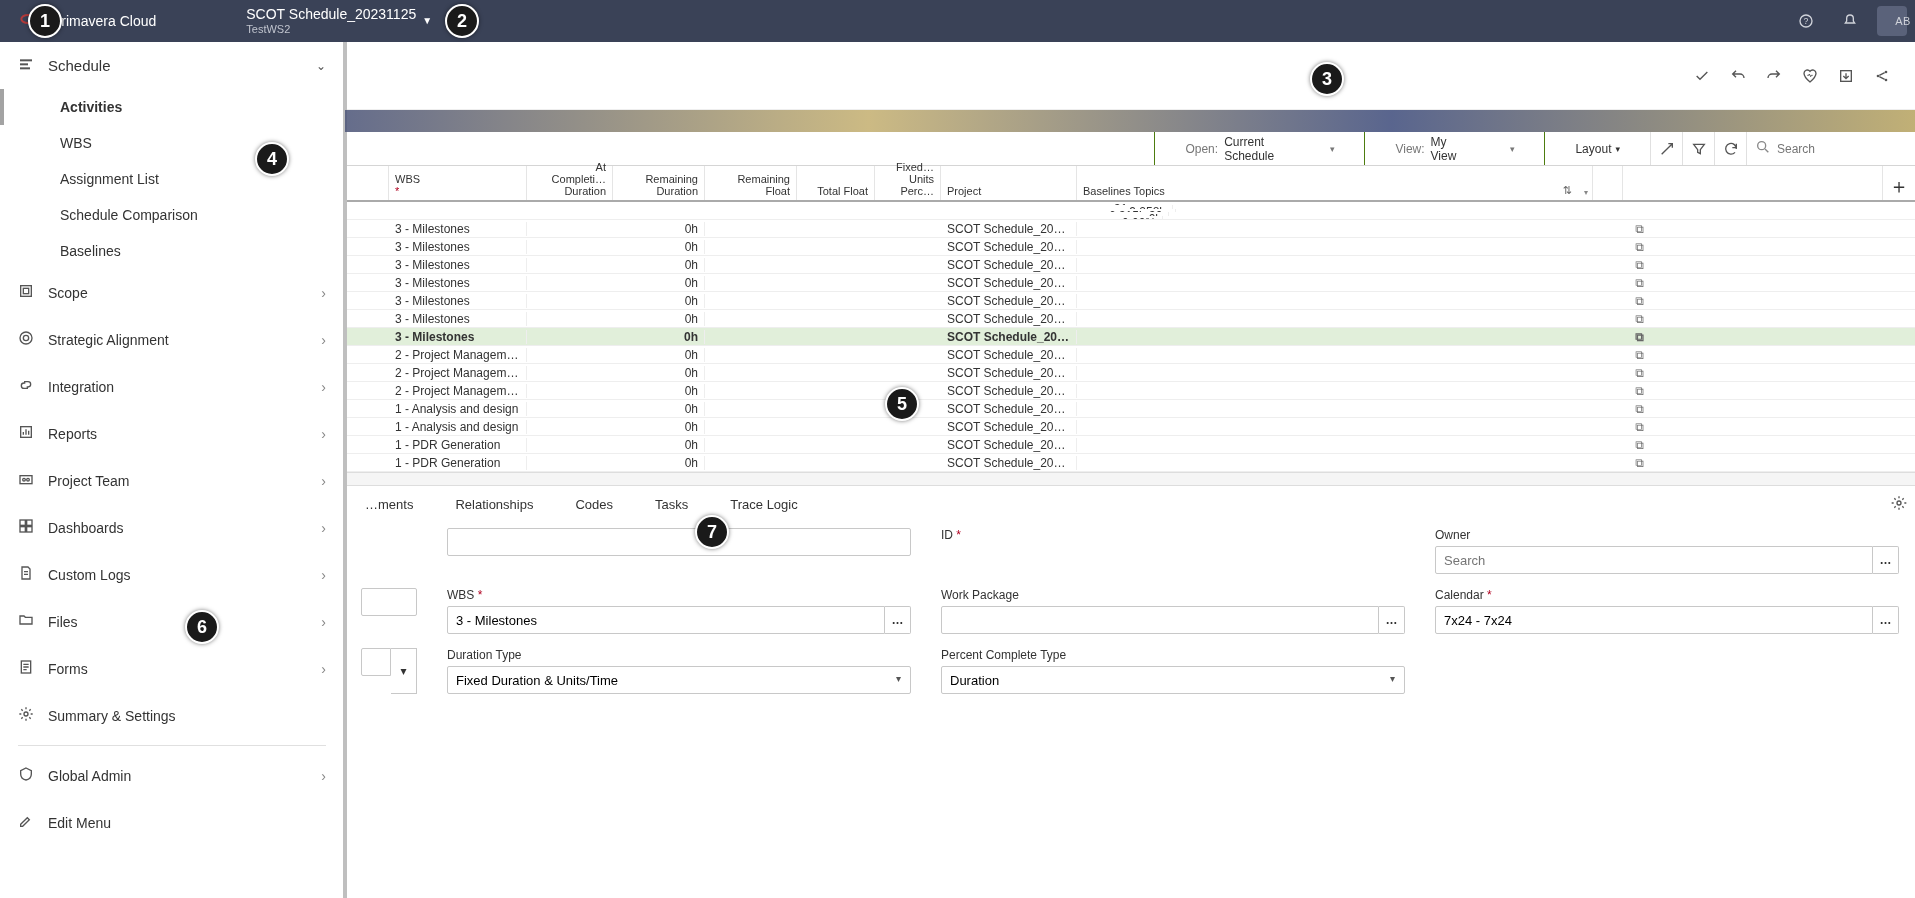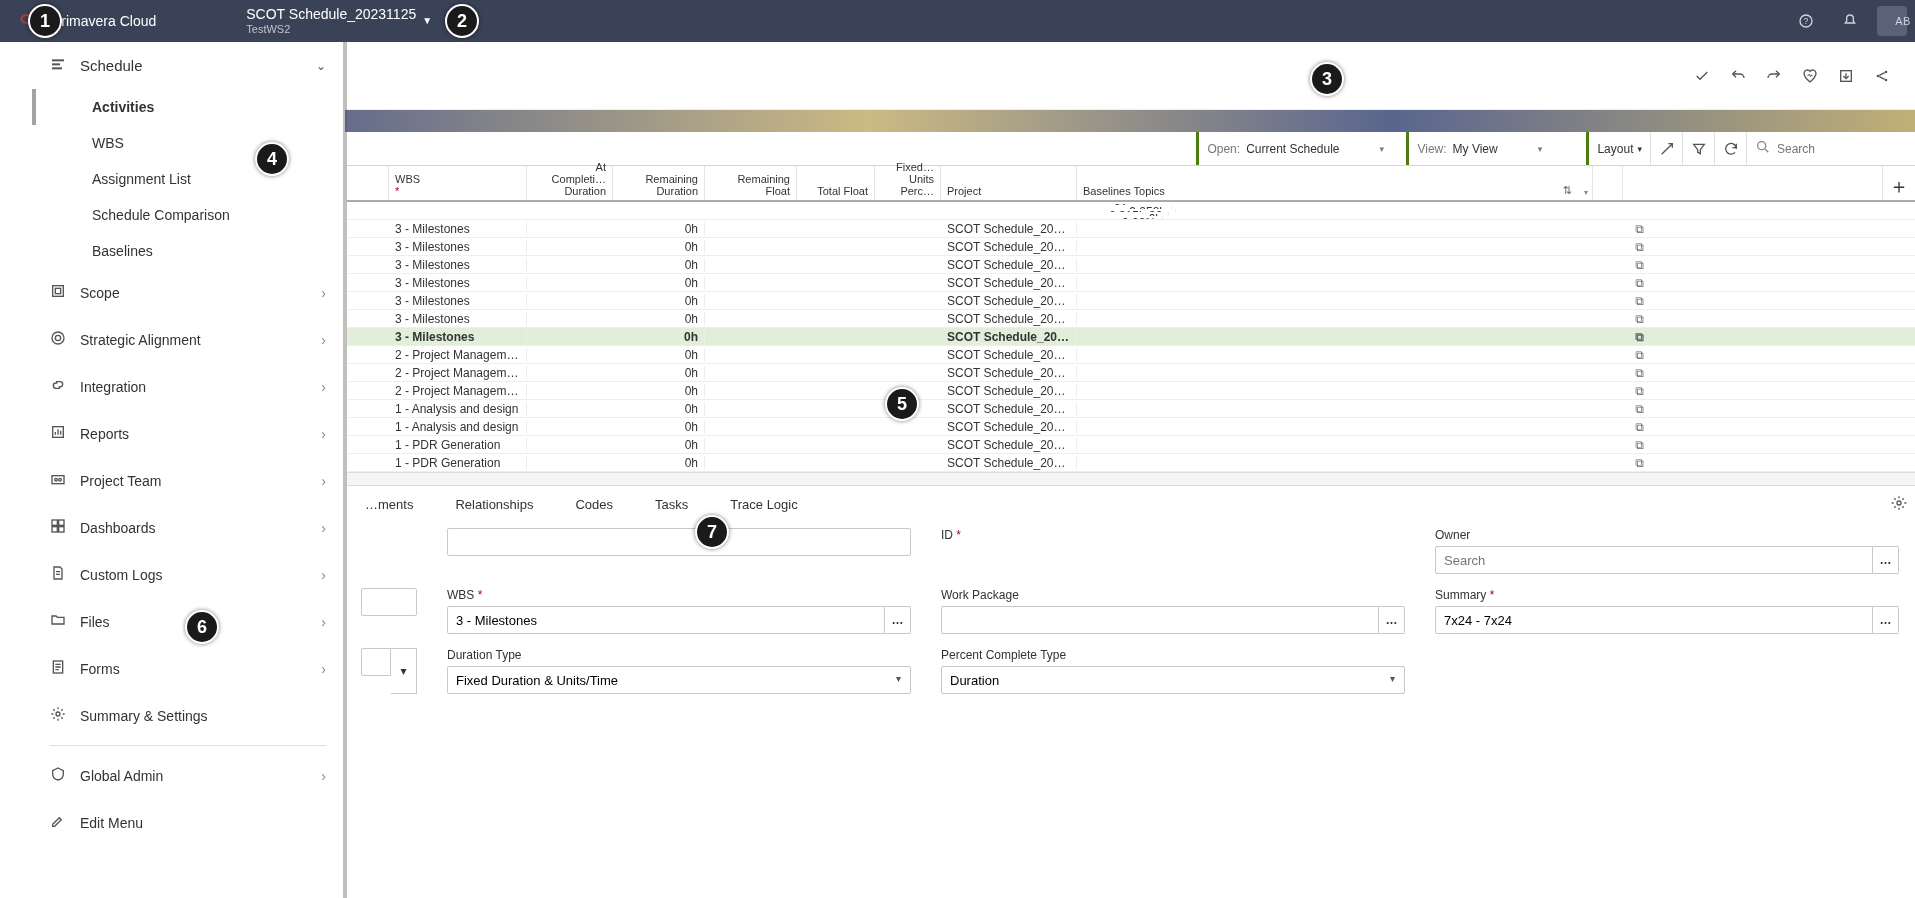--- a/index.html
+++ b/index.html
@@ -13,42 +13,42 @@
   .project-name { font-size: 14px; font-weight: 500; }
   .project-sub { font-size: 11px; color: #c0c4ce; }
   .project-caret { margin-left: 6px; font-size: 10px; }
   .topbar-spacer { flex: 1; }
   .search-wrap { background: #fff; border-radius: 20px; display: flex; align-items: center; width: 400px; height: 32px; padding: 0 14px; color: #333; }
   .search-wrap input { border: none; outline: none; width: 100%; font-size: 13px; }
   .topbar-ico { width: 34px; height: 34px; display: flex; align-items: center; justify-content: center; color: #d0d3da; margin-left: 10px; cursor: pointer; }
   .avatar { background: #5a627a; border-radius: 4px; width: 30px; height: 30px; display: flex; align-items: center; justify-content: center; font-size: 11px; letter-spacing: 0.5px; padding-left: 22px; }
 
   
-  .sidebar { position: absolute; top: 42px; left: 0; bottom: 0; width: 345px; background: #fff; border-right: 1px solid #d5d5d5; overflow-y: auto; padding-left: 32px; }
+  .sidebar { position: absolute; top: 42px; left: 0; bottom: 0; width: 345px; background: #fff; border-right: 1px solid #d5d5d5; overflow-y: auto; }
   .side-header { display: flex; align-items: center; padding: 14px 18px; font-size: 15px; color: #333; }
   .side-header .ico { width: 20px; margin-right: 10px; color: #555; }
   .side-caret { margin-left: auto; color: #555; font-size: 12px; }
   .side-sub { padding: 10px 0 10px 60px; font-size: 14px; color: #333; cursor: pointer; }
   .side-sub.active { font-weight: 700; padding-left: 56px; border-left: 4px solid #a3a3a3; }
   .side-item { display: flex; align-items: center; padding: 14px 18px; font-size: 14px; color: #333; cursor: pointer; }
   .side-item .ico { width: 20px; margin-right: 10px; color: #555; flex-shrink:0; }
   .side-chev { margin-left: auto; color: #888; font-size: 14px; }
   .side-divider { height: 1px; background: #e0e0e0; margin: 6px 18px; }
 
   
   .main { position: absolute; top: 42px; left: 345px; right: 0; bottom: 0; display: flex; flex-direction: column; background: #fff; }
   .collapse-handle { position:absolute; left:-2px; top:0; bottom:0; width:4px; background:#bfbfbf; }
   .toolbar-row { height: 68px; display: flex; align-items: center; justify-content: flex-end; padding: 0 18px 0 0; gap: 6px; border-bottom: 1px solid #eee; }
   .tool-ico { width: 30px; height: 30px; display: flex; align-items: center; justify-content: center; color: #555; cursor: pointer; }
   .banner { height: 22px; background: linear-gradient(90deg,#4a5377,#c3ae6e,#3c4a7a,#b6a25e); opacity:0.85; }
 
   
   .optbar { display: flex; align-items: center; height: 34px; border-bottom: 1px solid #d5d5d5; font-size: 12px; }
   .optbar .spacer { flex: 1; }
-  .opt-seg { display: flex; align-items: center; padding: 0 8px; border-left: 3px solid #4d7c0f; height: 100%; }
+  .opt-seg { display: flex; align-items: center; padding: 0 30px; border-left: 1px solid #4d7c0f; height: 100%; }
   .opt-seg .lbl { color: #777; margin-right: 6px; }
   .opt-seg .val { color: #333; }
   .opt-seg.dd::after { content: "▾"; font-size: 9px; color: #777; margin-left: 40px; }
   .opt-ico { width: 32px; display: flex; align-items: center; justify-content: center; color: #555; height:100%; border-left:1px solid #e0e0e0; }
   .opt-search { display: flex; align-items: center; padding: 0 8px; border-left: 1px solid #e0e0e0; height:100%; }
   .opt-search input { border: none; outline: none; width: 130px; font-size: 12px; }
 
   
   .grid-head { display: flex; height: 36px; border-bottom: 2px solid #aaa; font-size: 11px; color: #333; align-items: flex-end; background:#fff;}
   .gh-cell { border-right: 1px solid #e5e5e5; padding: 2px 6px 3px; display:flex; flex-direction:column; justify-content:flex-end; position:relative; height:100%; }
@@ -624,21 +624,21 @@
       </div>
     </div>
     <div>
       <span class="dlabel">Work Package</span>
       <div class="dfield">
         <input class="dinput" type="text" style="border-radius: 2px 0px 0px 2px;">
         <span class="dmore">…</span>
       </div>
     </div>
     <div>
-      <span class="dlabel"><span>Summary</span> <span class="req">*</span></span>
+      <span class="dlabel"><span>Calendar</span> <span class="req">*</span></span>
       <div class="dfield">
         <input class="dinput" type="text" style="border-radius: 2px 0px 0px 2px;" value="7x24 - 7x24">
         <span class="dmore">…</span>
       </div>
     </div>
 
     <div style="display:flex;">
       <div class="stub-cell" style="flex:1;border-radius:2px 0 0 2px;"></div>
       <div class="stub-dd">▾</div>
     </div>

